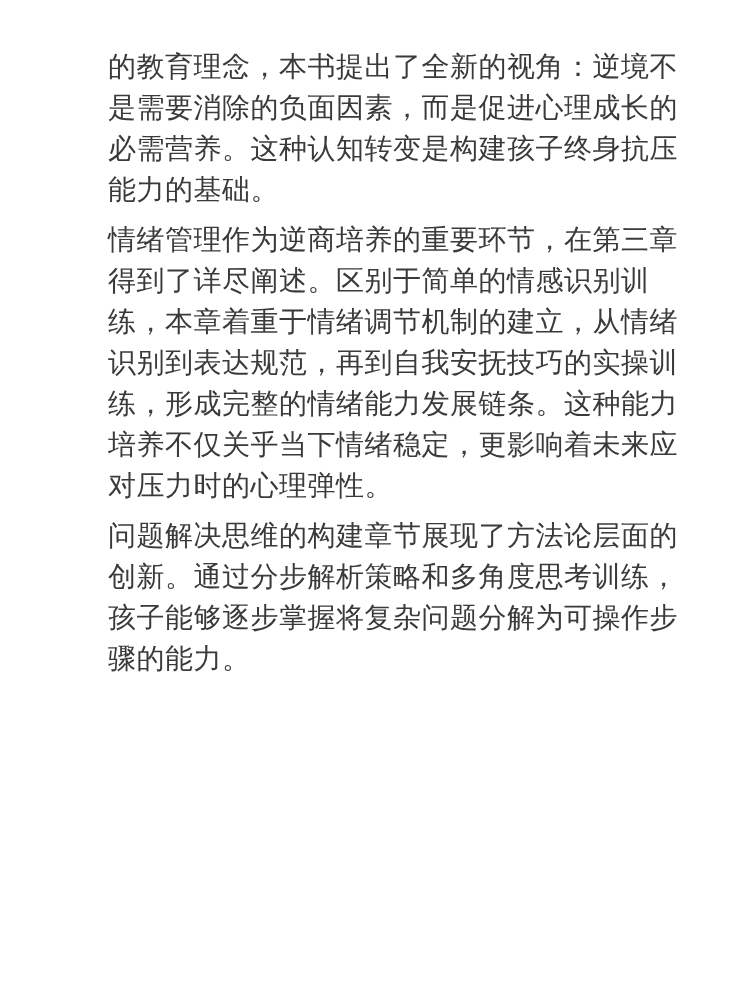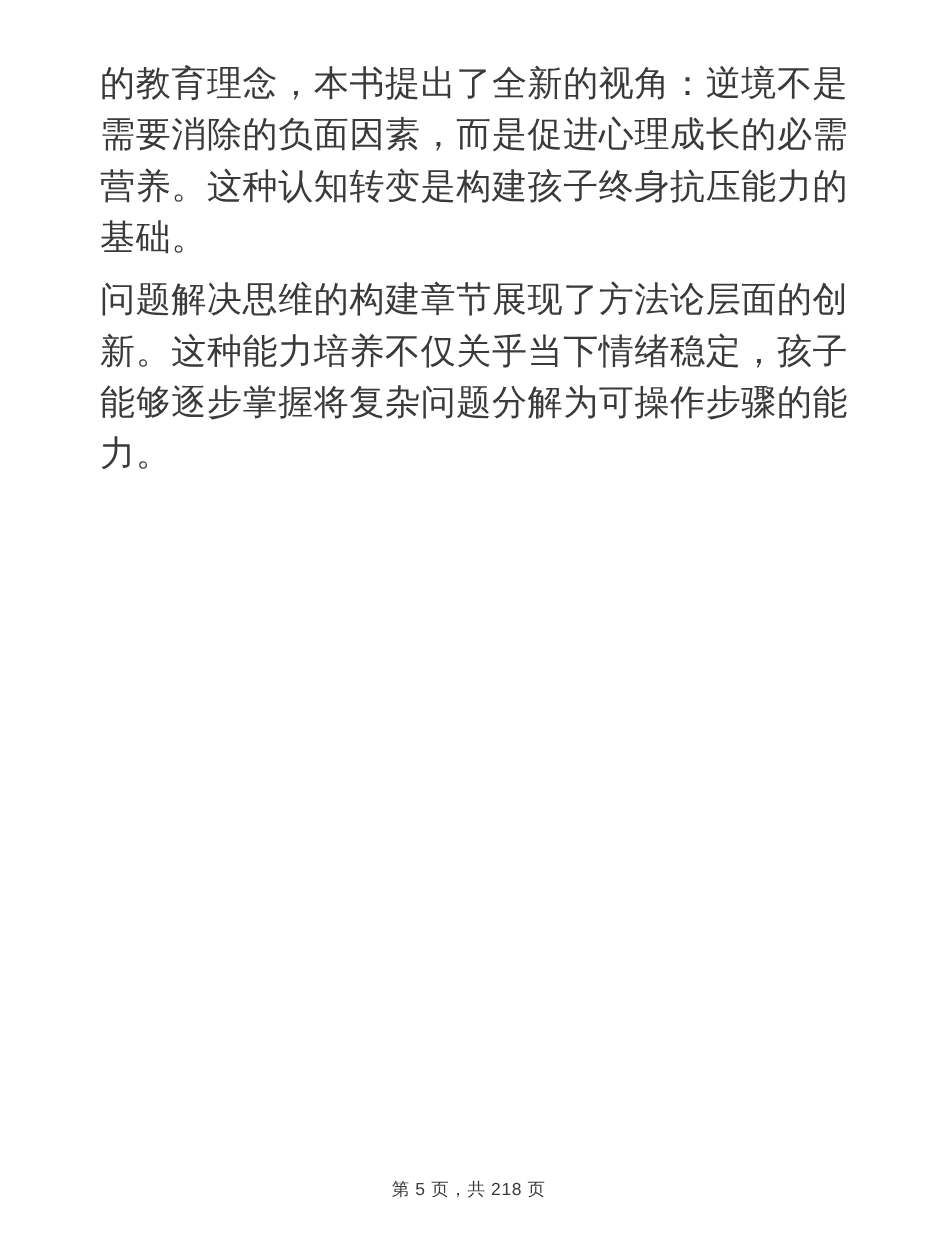--- a/index.html
+++ b/index.html
@@ -10,21 +10,21 @@
   .page {
     position: relative;
     width: 750px;
     height: 1000px;
     background: #ffffff;
     overflow: hidden;
     font-family: "Liberation Sans", "DejaVu Sans", sans-serif;
   }
   .content {
     box-sizing: border-box;
-    padding: 46px 70px 0 80px; 
+    padding: 46px 70px 0 108px; 
   }
   .content p {
     margin: 0 0 9px 0;
     font-size: 28px;
     line-height: 41px;
     font-weight: 400;
     color: #3a3a3a;
     text-align: left;
     letter-spacing: 0.5px;
     word-break: break-all;
@@ -41,19 +41,17 @@
     color: #3a3a3a;
     letter-spacing: 0.5px;
   }
 </style>
 </head>
 <body>
 
 <div class="page">
   <div class="content">
     <p>的教育理念，本书提出了全新的视角：逆境不是需要消除的负面因素，而是促进心理成长的必需营养。这种认知转变是构建孩子终身抗压能力的基础。</p>
-    <p>问题解决思维的构建章节展现了方法论层面的创新。这种能力培养不仅关乎当下情绪稳定，孩子能够逐步掌握将复杂问题分解为可操作步骤的能力。</p>
+    <p>情绪管理作为逆商培养的重要环节，在第三章得到了详尽阐述。区别于简单的情感识别训练，本章着重于情绪调节机制的建立，从情绪识别到表达规范，再到自我安抚技巧的实操训练，形成完整的情绪能力发展链条。这种能力培养不仅关乎当下情绪稳定，更影响着未来应对压力时的心理弹性。</p>
+    <p>问题解决思维的构建章节展现了方法论层面的创新。通过分步解析策略和多角度思考训练，孩子能够逐步掌握将复杂问题分解为可操作步骤的能力。</p>
   </div>
 
-  <div class="footer">
-    <span>第 5 页，共 218 页</span>
-  </div>
 </div>
 
 </body></html>

